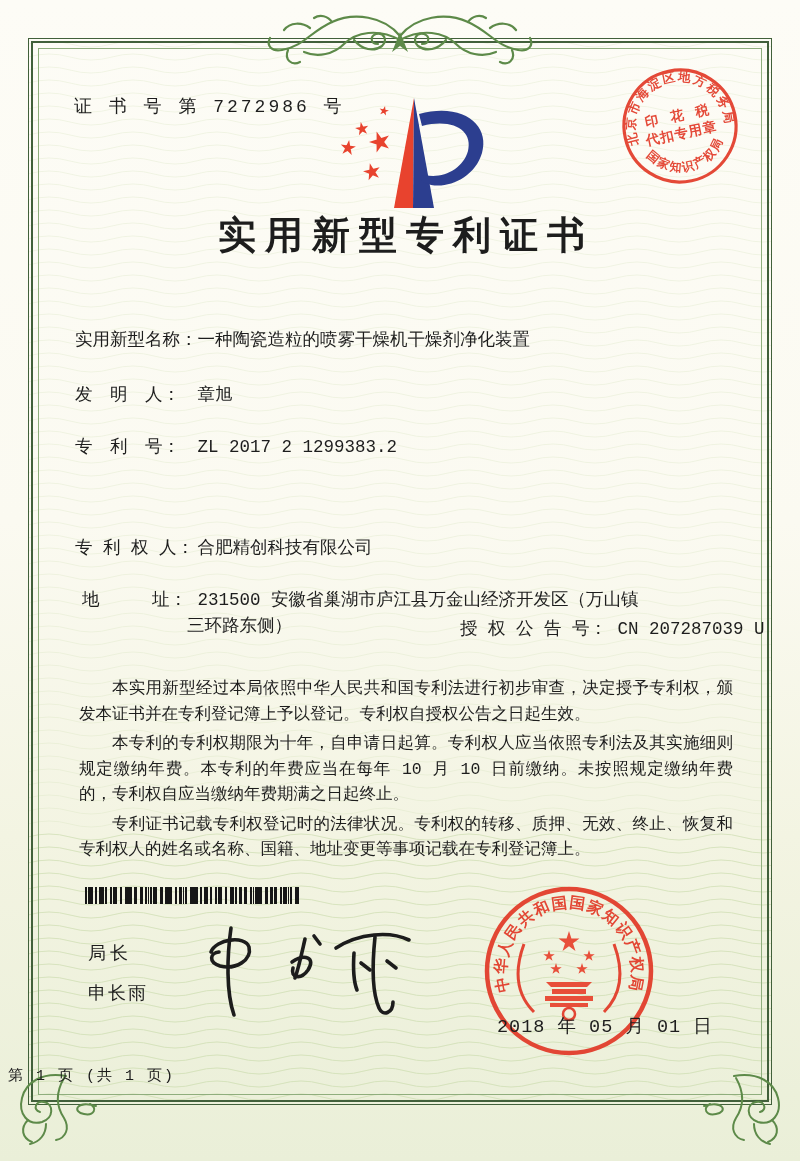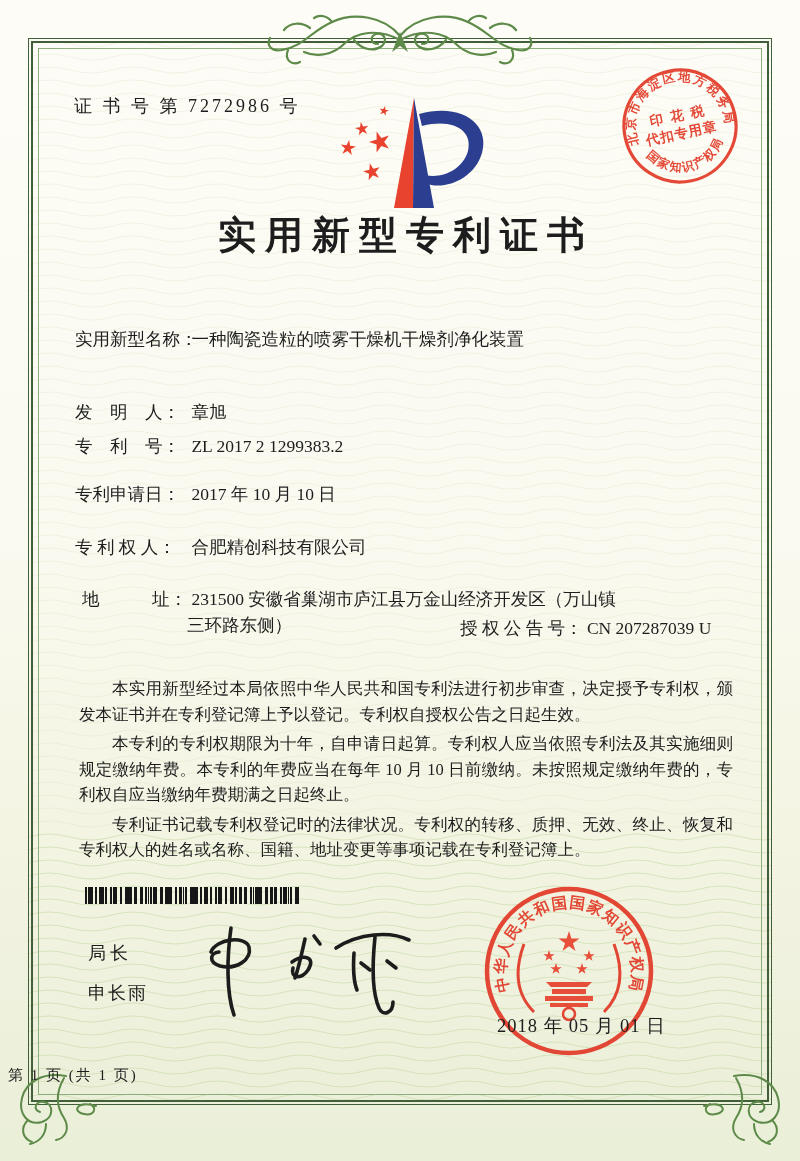--- a/index.html
+++ b/index.html
@@ -1,20 +1,20 @@
 <!DOCTYPE html>
 <html><head>
 <meta charset="utf-8">
 <style>
   html,body{margin:0;padding:0;}
   .page{
     position:relative;
     width:800px;height:1161px;
     background:linear-gradient(180deg,#fdfcf6 0%,#fbfaf1 45%,#f3f4e2 72%,#eaefd8 100%);
-    font-family:Liberation Serif, serif;
+    font-family:Liberation Mono, monospace;
     color:#1d1d1d;
     overflow:hidden;
   }
   .waves{position:absolute;left:28px;top:38px;z-index:0;}
   .frame{position:absolute;left:28px;right:28px;top:38px;bottom:56px;border:1px solid #41603a;z-index:1;pointer-events:none;}
   .frame::before{content:'';position:absolute;inset:2px;border:2px solid #41603a;}
   .frame::after{content:'';position:absolute;inset:9px;border:1px solid #8fae7d;}
   .ornament-top{position:absolute;left:258px;top:6px;z-index:2;}
   .corner-fl{position:absolute;z-index:2;}
   .cert-no{position:absolute;left:74px;top:94px;font-size:18px;letter-spacing:3px;z-index:3;}
@@ -127,31 +127,27 @@
     <text x="70" y="64" text-anchor="middle" font-size="13.5" letter-spacing="2" fill="#e23a28" font-weight="700">印 花 税</text>
     <text x="70" y="82" text-anchor="middle" font-size="13.5" letter-spacing="1" fill="#e23a28" font-weight="700">代扣专用章</text>
   </svg>
 
   <div class="title">实用新型专利证书</div>
 
   <div class="field" style="top:327px;">
     <span class="lbl">实用新型名称：</span>
     <span>一种陶瓷造粒的喷雾干燥机干燥剂净化装置</span>
   </div>
-  <div class="field" style="top:382px;margin-top:18px;">
+  <div class="field" style="top:382px;">
     <span class="lbl">发　明　人：</span>
     <span>章旭</span>
   </div>
   <div class="field" style="top:434px;">
     <span class="lbl">专　利　号：</span>
     <span>ZL 2017 2 1299383.2</span>
-  </div>
-  <div class="field" style="top:482px;">
-    <span class="lbl">专利申请日：</span>
-    <span>2017 年 10 月 10 日</span>
   </div>
   <div class="field" style="top:535px;">
     <span class="lbl">专 利 权 人：</span>
     <span>合肥精创科技有限公司</span>
   </div>
   <div class="field" style="top:587px;text-align:right;">
     <span class="lbl">地　　　址：</span>
     <span>231500 安徽省巢湖市庐江县万金山经济开发区（万山镇</span>
   </div>
   <div class="addr2" style="top:613px;">三环路东侧）</div>

